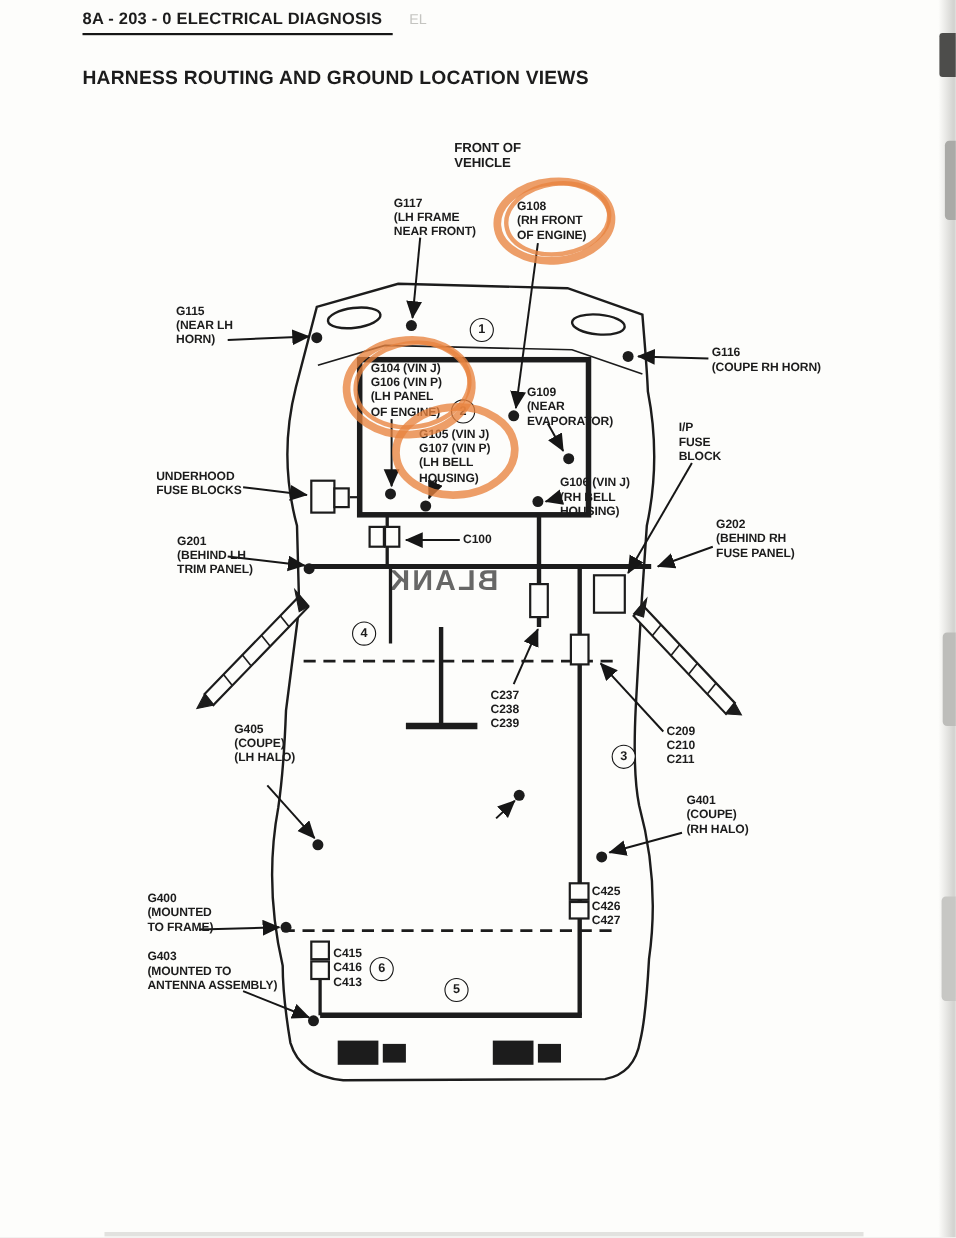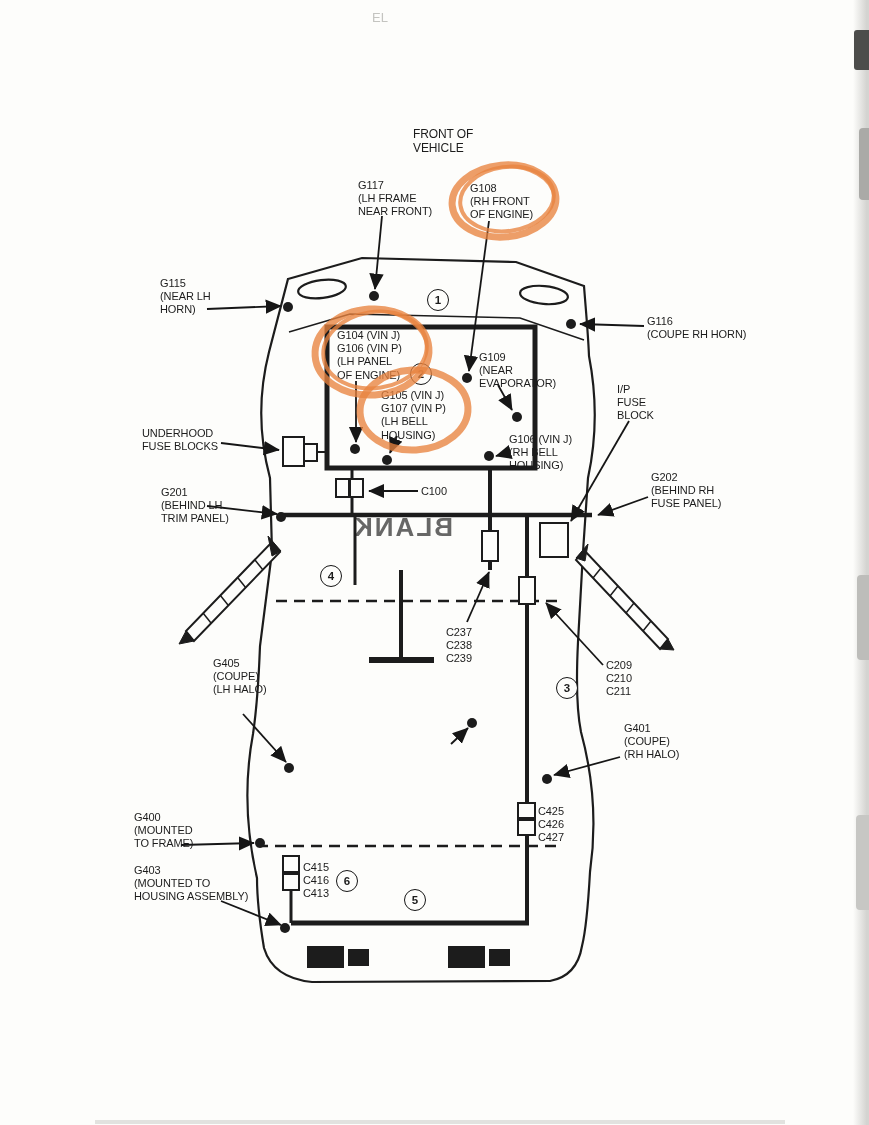--- a/index.html
+++ b/index.html
@@ -12,21 +12,21 @@
   .abs{position:absolute;}
   
   .hdr{
     left:75px;top:9px;font-size:15px;font-weight:bold;letter-spacing:.2px;
     border-bottom:2px solid #161616;padding-bottom:4px;padding-right:10px;z-index:3;
   }
   .ghost{left:372px;top:10px;font-size:13px;font-weight:normal;color:#c4c4c0;z-index:2;}
   .title{left:75px;top:60px;font-size:17.5px;font-weight:bold;letter-spacing:.2px;z-index:3;}
   
   .lbl{
-    font-size:11px;font-weight:normal;line-height:1.2;letter-spacing:-.1px;
+    font-size:11px;font-weight:bold;line-height:1.2;letter-spacing:-.1px;
     white-space:pre-line;z-index:3;
   }
   .front{font-size:12px;}
   
   .callout{
     width:22px;height:22px;border:1.7px solid #161616;border-radius:50%;
     background:#fdfdfb;display:flex;align-items:center;justify-content:center;
     font-size:11.5px;font-weight:bold;z-index:3;box-sizing:border-box;
   }
   
@@ -169,21 +169,23 @@
       <line x1="467" y1="622" x2="489" y2="572" marker-end="url(#arr)"></line>
       <line x1="603" y1="665" x2="546" y2="603" marker-end="url(#arr)"></line>
       <line x1="243" y1="714" x2="286" y2="762" marker-end="url(#arr)"></line>
       <line x1="451" y1="744" x2="468" y2="728" marker-end="url(#arr)"></line>
       <line x1="620" y1="757" x2="554" y2="775" marker-end="url(#arr)"></line>
       <line x1="181" y1="845" x2="254" y2="843" marker-end="url(#arr)"></line>
       <line x1="221" y1="901" x2="281" y2="925" marker-end="url(#arr)"></line>
     </g>
   </svg>
 
+  <div class="abs hdr">8A - 203 - 0  ELECTRICAL DIAGNOSIS</div>
   <div class="abs ghost">EL</div>
+  <div class="abs title">HARNESS ROUTING AND GROUND LOCATION VIEWS</div>
 
   <div class="abs lbl front" style="left:413px;top:127px">FRONT OF
 VEHICLE</div>
   <div class="abs lbl" style="left:358px;top:179px">G117
 (LH FRAME
 NEAR FRONT)</div>
   <div class="abs lbl" style="left:470px;top:182px">G108
 (RH FRONT
 OF ENGINE)</div>
   <div class="abs lbl" style="left:160px;top:277px">G115
@@ -230,21 +232,21 @@
 (COUPE)
 (RH HALO)</div>
   <div class="abs lbl" style="left:538px;top:805px">C425
 C426
 C427</div>
   <div class="abs lbl" style="left:134px;top:811px">G400
 (MOUNTED
 TO FRAME)</div>
   <div class="abs lbl" style="left:134px;top:864px">G403
 (MOUNTED TO
-HOUSING ASSEMBLY)</div>
+ANTENNA ASSEMBLY)</div>
   <div class="abs lbl" style="left:303px;top:861px">C415
 C416
 C413</div>
 
   <div class="abs callout" style="left:427px;top:289px">1</div>
   <div class="abs callout" style="left:410px;top:363px">2</div>
   <div class="abs callout" style="left:556px;top:677px">3</div>
   <div class="abs callout" style="left:320px;top:565px">4</div>
   <div class="abs callout" style="left:404px;top:889px">5</div>
   <div class="abs callout" style="left:336px;top:870px">6</div>

